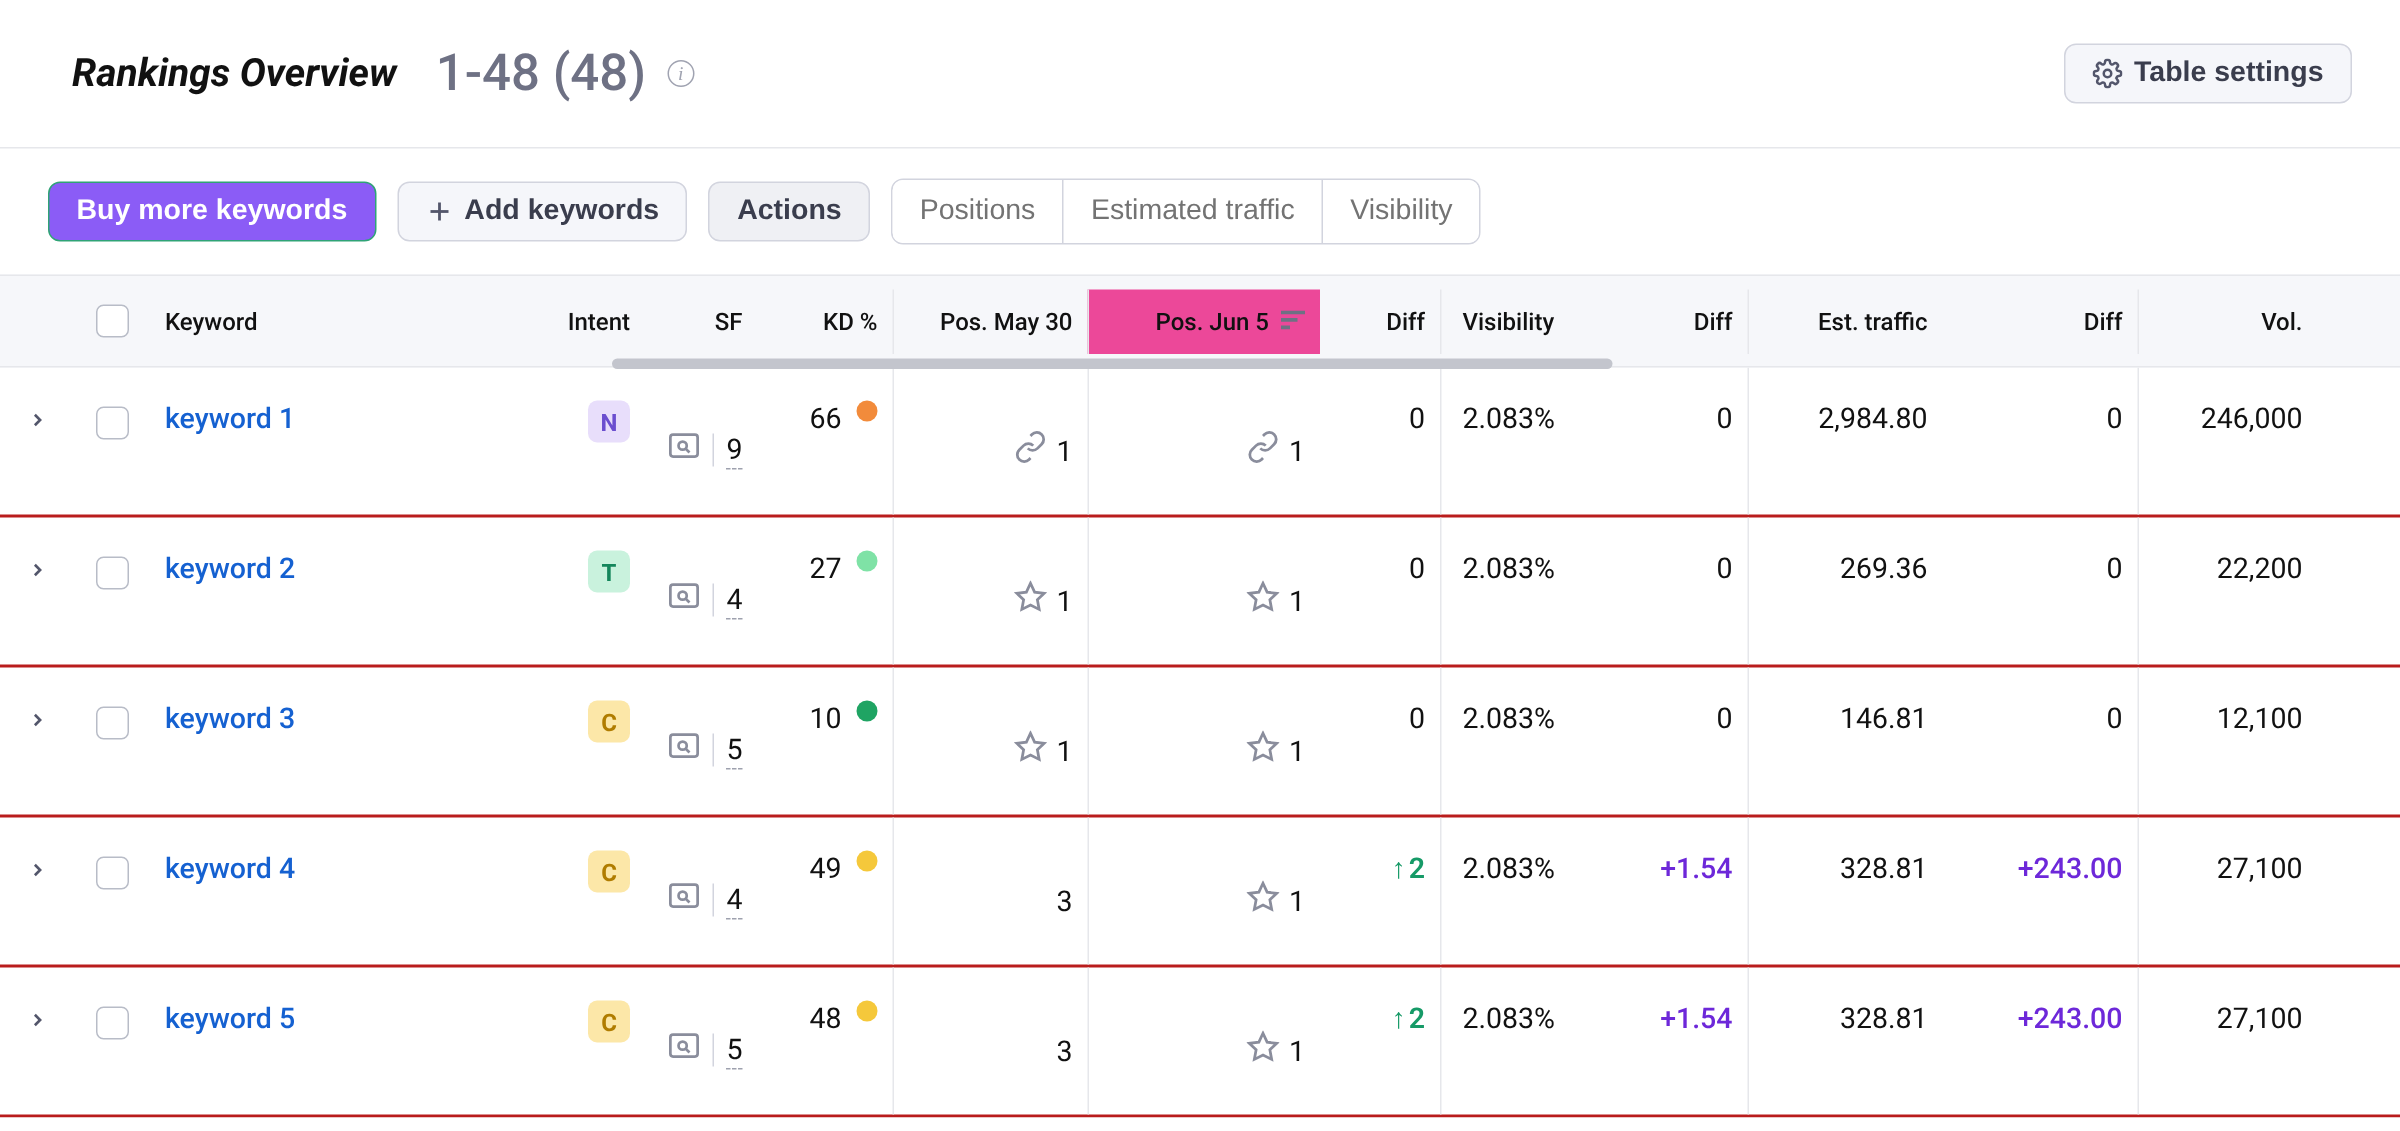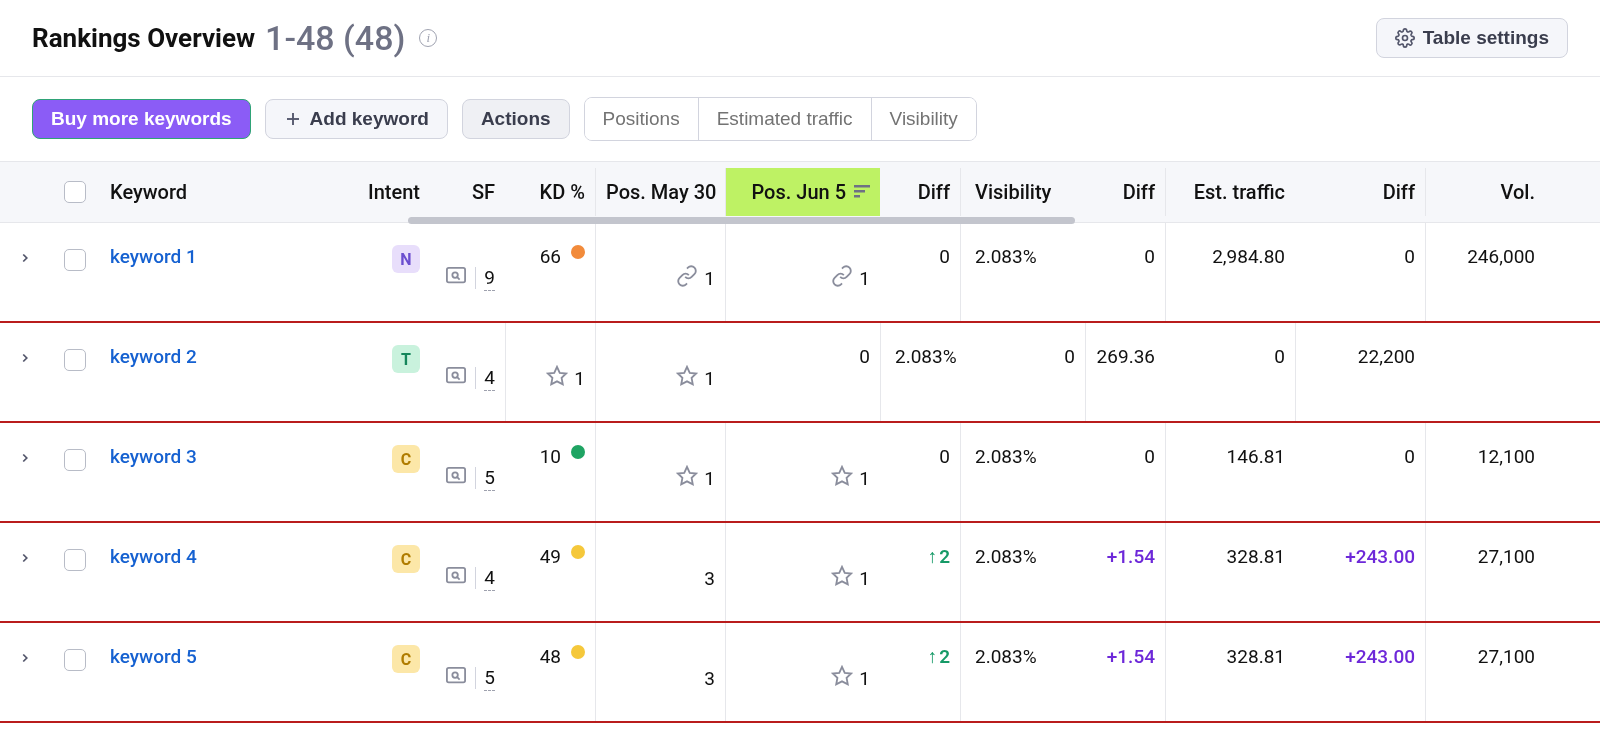--- a/index.html
+++ b/index.html
@@ -12,22 +12,23 @@
   }
   .titlebar {
     display: flex;
     align-items: center;
     padding: 18px 32px 18px 32px;
     border-bottom: 1px solid #e6e7eb;
   }
   .titlebar h1 {
     font-size: 26px;
     font-weight: 700;
-    margin: 0;
+    margin: 16px;
     display: inline;
+    font-style: italic;
   }
   .titlebar .range {
     font-size: 34px;
     font-weight: 500;
     color: #6e7184;
     margin-left: 10px;
   }
   .info-icon {
     width: 18px; height: 18px;
     border: 1.5px solid #a0a3b1;
@@ -100,30 +101,30 @@
     display: grid;
     grid-template-columns: 50px 50px 250px 80px 75px 90px 130px 155px 80px 125px 80px 130px 130px 120px;
     align-items: center;
     background: #f6f7fa;
     border-top: 1px solid #e6e7eb;
     border-bottom: 1px solid #e6e7eb;
     min-height: 62px;
     position: relative;
   }
   .thead .th {
-    font-size: 20px;
+    font-size: 16px;
     font-weight: 500;
     color: #111;
     padding: 12px 10px;
     white-space: nowrap;
   }
   .th-r  { text-align: right; }
   .th-sf { text-align: right; }
   .th-sorted {
-    background: #bef264;
+    background: #ec4899;
     display: flex;
     align-items: center;
     justify-content: flex-end;
     gap: 8px;
   }
   .sort-icon svg { display:block; }
   .th-border-l { border-left: 1px solid #e6e7eb; }
   .th-checkbox { display:flex; align-items:center; justify-content:center; }
   .hscroll {
     position: absolute;
@@ -229,21 +230,21 @@
   <button class="btn btn-primary">
     <span>Buy more keywords</span>
   </button>
   <button class="btn">
     <span class="plus-icon">
       <svg width="18" height="18" viewBox="0 0 24 24" stroke="#53566b" stroke-width="2.5">
           <line x1="12" y1="4" x2="12" y2="20"></line>
           <line x1="4" y1="12" x2="20" y2="12"></line>
         </svg>
     </span>
-    <span>Add keyword</span>
+    <span>Add keywords</span>
   </button>
   <button class="btn btn-plain">
     <span>Actions</span>
   </button>
 
   <div class="seg">
     <button>Positions</button>
     <button>Estimated traffic</button>
     <button>Visibility</button>
   </div>
@@ -350,20 +351,24 @@
       <span class="sf-glyph">
   <svg width="22" height="20" viewBox="0 0 24 22" fill="none" stroke="#8a8d9c" stroke-width="2">
               <rect x="2" y="2" width="20" height="16" rx="2"></rect>
               <circle cx="11" cy="10" r="3"></circle>
               <line x1="13" y1="12" x2="16" y2="15"></line>
             </svg>
 </span>
       <span class="sep"></span>
       <span class="sf-num">4</span>
     </div>
+    <div class="kd-cell">
+      <span>27</span>
+      <span class="dot" style="background:#7fe2a6"></span>
+    </div>
     <div class="pos-cell cell-border-l">
       <span class="pos-icon">
   <svg width="22" height="22" viewBox="0 0 24 24" fill="none" stroke="#8a8d9c" stroke-width="2">
               <polygon points="12 2 15 8.5 22 9.3 17 14 18.3 21 12 17.8 5.7 21 7 14 2 9.3 9 8.5 12 2"></polygon>
             </svg>
 </span>
       <span>1</span>
     </div>
     <div class="pos-cell cell-border-l">
       <span class="pos-icon">

